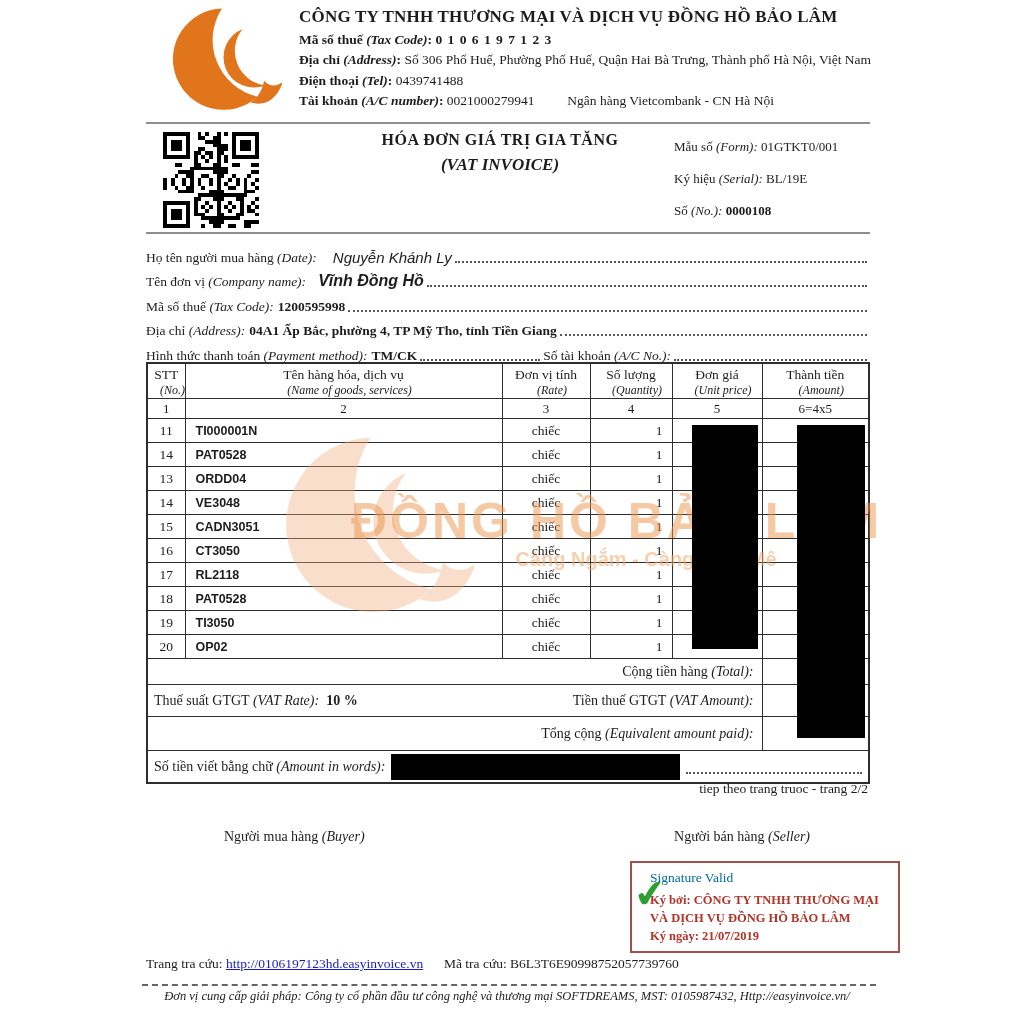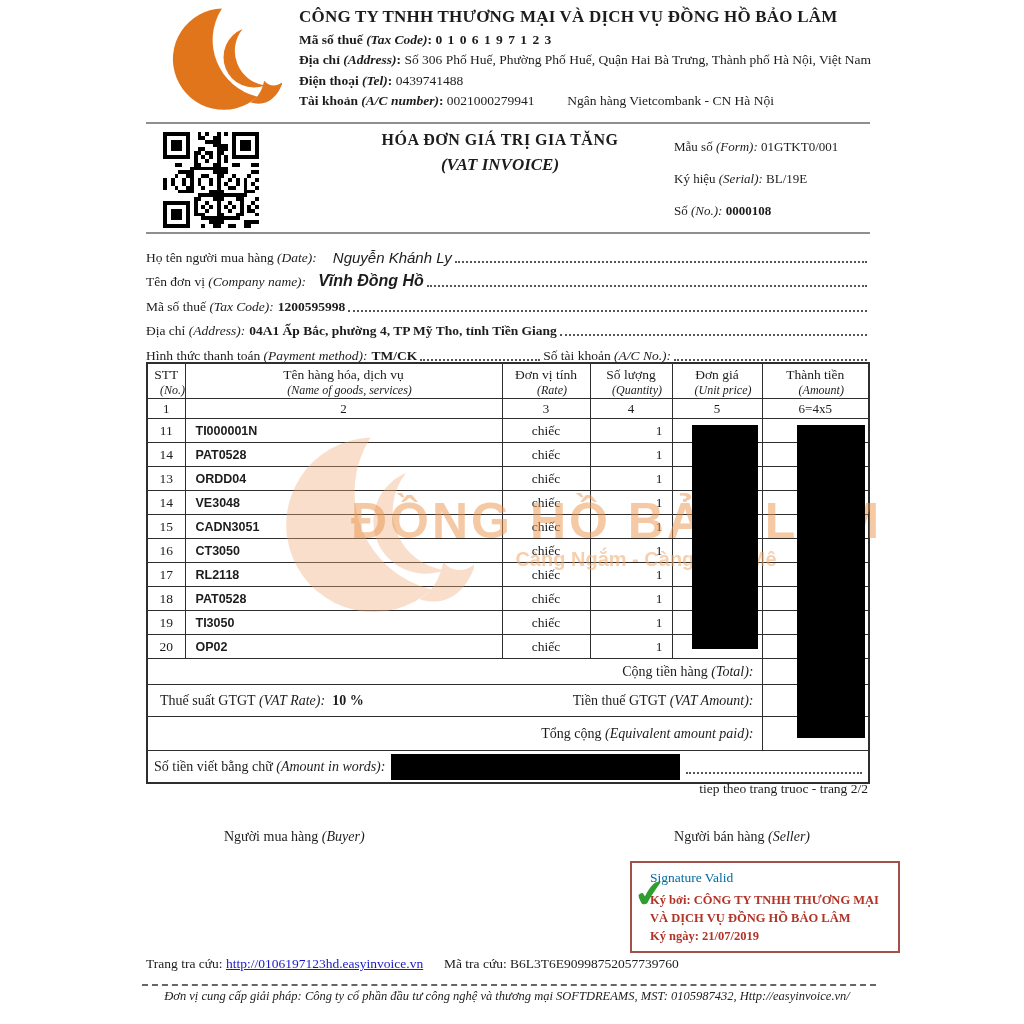--- a/index.html
+++ b/index.html
@@ -51,21 +51,21 @@
   .c-name{padding-left:10px;}
   .code{font-family:"Liberation Sans","DejaVu Sans",sans-serif;font-weight:bold;font-size:12.5px;}
   .c-unit{text-align:center;}
   .c-qty{text-align:right;padding-right:9px;}
   .trow-label{text-align:right;padding-right:8px;font-size:14px;}
   .trow1 td{height:25px;}
   .trow2 td{height:31px;}
   .trow3 td{height:33px;}
   .lastrow td{height:31px;}
   .vatflex{display:flex;justify-content:space-between;align-items:center;font-size:14px;}
-  .vatflex .left{padding-left:12px;}
+  .vatflex .left{padding-left:6px;}
   .amtwords{display:flex;align-items:center;font-size:14px;padding-left:6px;}
   .blackbar{width:289px;height:26px;background:#000;margin-left:6px;flex:none;}
   .dotfill{flex:1;border-bottom:2px dotted #555;margin:0 6px;align-self:flex-end;margin-bottom:6px;}
   .bold{font-weight:bold;}
 
   
   .redact{position:absolute;background:#000;z-index:6;}
   #redact-price{left:692px;top:425px;width:66px;height:224px;}
   #redact-amount{left:797px;top:425px;width:68px;height:313px;}
 

